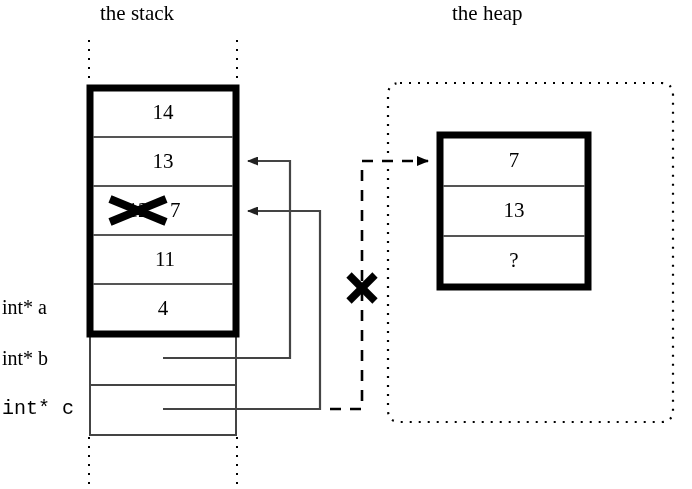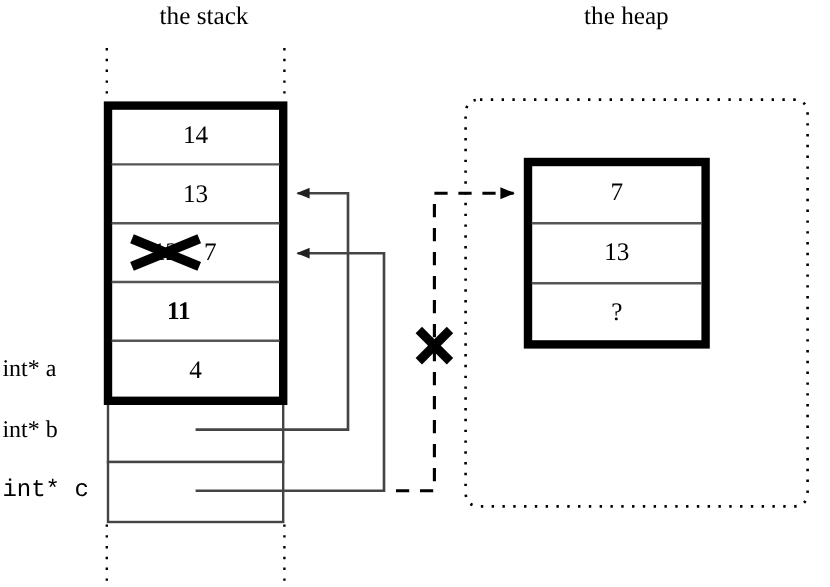--- a/index.html
+++ b/index.html
@@ -23,21 +23,20 @@
     height: 489px;
   }
   .lbl {
     position: absolute;
     font-family: "Liberation Serif", "DejaVu Serif", serif;
     color: #000000;
     white-space: nowrap;
   }
   .title {
     font-size: 21px;
-    text-align: center;
   }
   .cellval {
     font-size: 21px;
     text-align: center;
   }
   .varlbl {
     font-size: 20px;
     text-align: center;
   }
 </style>
@@ -106,21 +105,21 @@
     <g stroke="#000000" stroke-width="8" stroke-linecap="butt">
       <line x1="110" y1="199" x2="166" y2="222"></line>
       <line x1="166" y1="199" x2="110" y2="222"></line>
     </g>
   </svg>
 
   <div class="lbl cellval" style="left:93px; top:100px; width:140px;">14</div>
   <div class="lbl cellval" style="left:93px; top:149px; width:140px;">13</div>
   <div class="lbl cellval" style="left:108px; top:198px; width:60px;">12</div>
   <div class="lbl cellval" style="left:170px; top:198px; width:50px; text-align:left;">7</div>
-  <div class="lbl cellval" style="left:85px; top:247px; width:128px;font-weight:bold;">11</div>
+  <div class="lbl cellval" style="left:101px; top:247px; width:128px;">11</div>
   <div class="lbl cellval" style="left:93px; top:296px; width:140px;">4</div>
 
   <div class="lbl varlbl" style="left:2px; top:296px;">int* a</div>
   <div class="lbl varlbl" style="left:2px; top:347px;">int* b</div>
   <div class="lbl varlbl" style="left:2px; top:397px;font-family:Liberation Mono, monospace;">int* c</div>
 
   <div class="lbl cellval" style="left:443px; top:148px; width:142px;">7</div>
   <div class="lbl cellval" style="left:443px; top:198px; width:142px;">13</div>
   <div class="lbl cellval" style="left:443px; top:248px; width:142px;">?</div>
 

